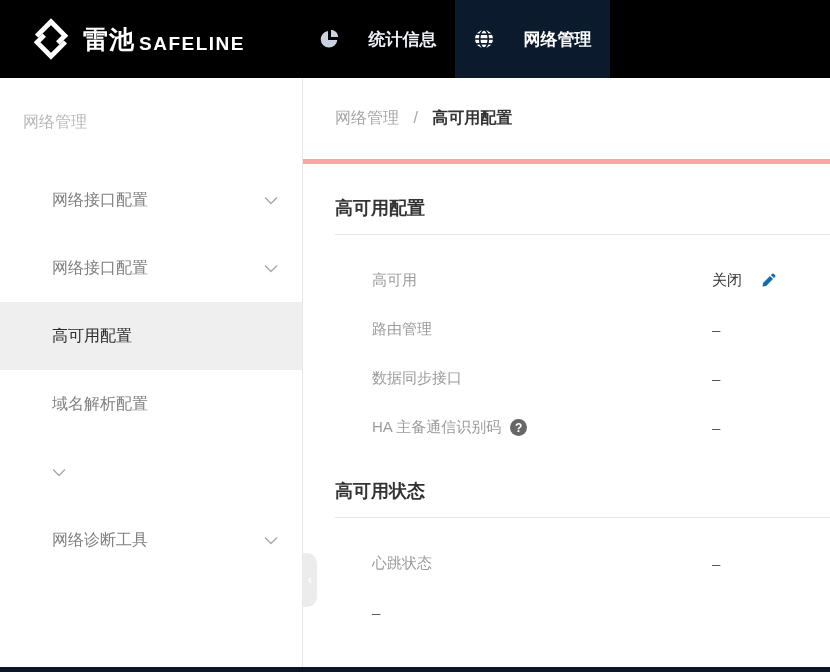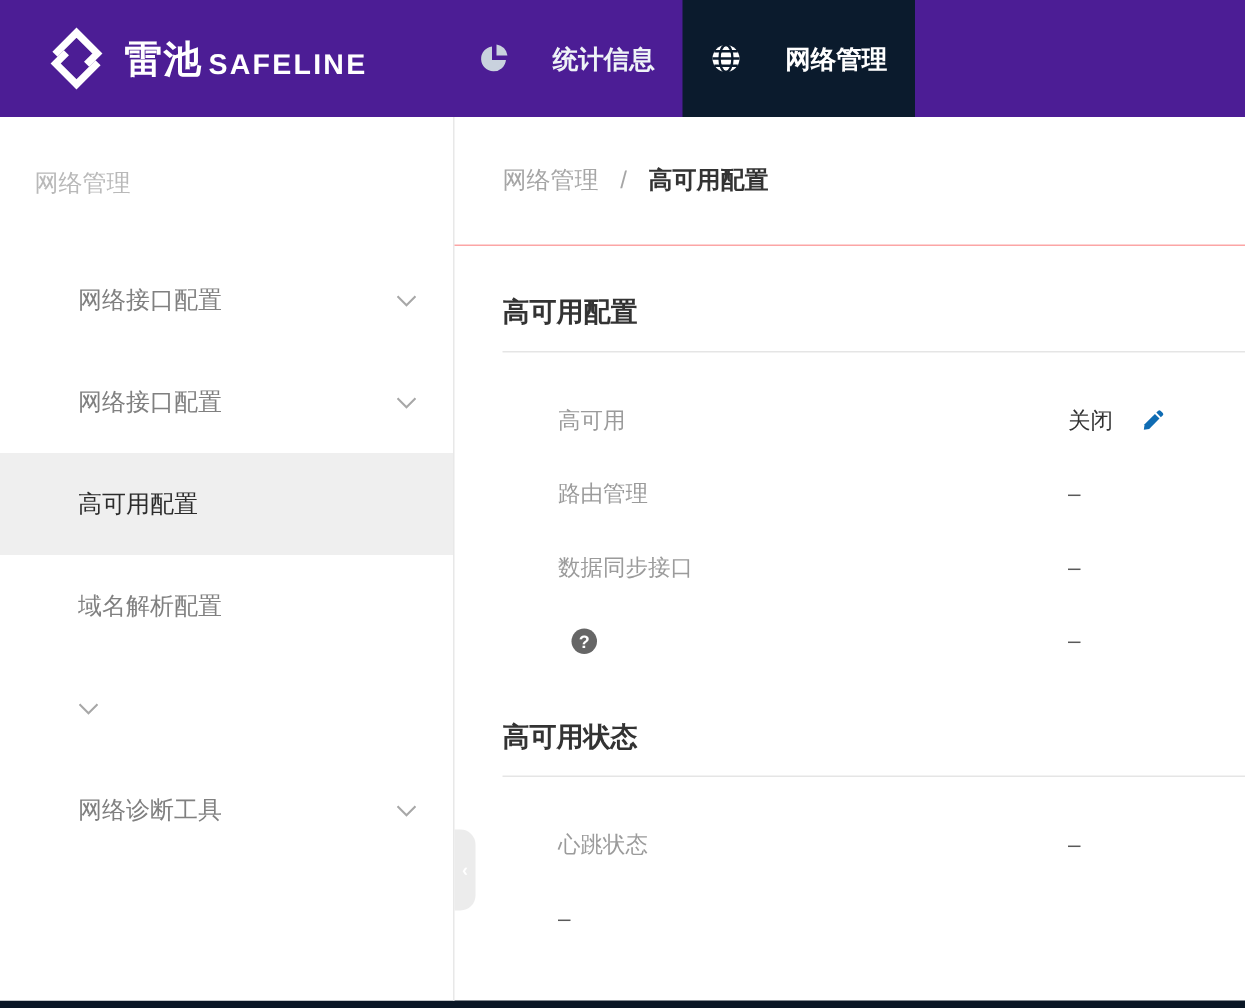--- a/index.html
+++ b/index.html
@@ -1,20 +1,20 @@
 <!DOCTYPE html>
 <html><head>
 <meta charset="utf-8">
 <style>
   * { margin:0; padding:0; box-sizing:border-box; }
   html,body { width:830px; height:672px; overflow:hidden; background:#fff;
     font-family:"Liberation Sans","DejaVu Sans",sans-serif; }
 
   
-  .topnav { height:78px; background:#4c1d95; display:flex; align-items:stretch; }
+  .topnav { height:78px; background:#000000; display:flex; align-items:stretch; }
   .brand { display:flex; align-items:center; padding-left:28px; width:300px; cursor:pointer; }
   .brand svg { width:46px; height:46px; }
   .brand-cn { color:#fff; font-size:25px; font-weight:600; margin-left:9px; letter-spacing:1px; }
   .brand-en { color:#fff; font-size:19px; font-weight:600; letter-spacing:1.5px; margin:10px 0 0 4px; }
   .nav-items { display:flex; flex:1; }
   .nav-item { width:155px; display:flex; align-items:center; justify-content:center;
     gap:30px; color:#eef2f7; font-size:17px; font-weight:600; cursor:pointer; }
   .nav-item.active { background:#0b1b2d; color:#fff; }
   .nav-item svg { width:20px; height:20px; flex:0 0 auto; }
 
@@ -28,21 +28,21 @@
     color:#808080; font-size:16px; cursor:pointer; }
   .side-item .lbl { flex:1; }
   .side-item.active { background:#efefef; color:#2b2b2b; }
   .side-item svg { width:14px; height:9px; }
 
   .collapse-handle { position:absolute; left:303px; top:475px; width:14px; height:54px;
     background:#ececec; border-radius:0 10px 10px 0; display:flex; align-items:center;
     justify-content:center; color:#fff; font-size:12px; font-weight:700; cursor:pointer; }
 
   .main { flex:1; min-width:0; }
-  .crumb-bar { height:86px; border-bottom:1px solid #fca5a5; display:flex;
+  .crumb-bar { height:86px; border-bottom:5px solid #fca5a5; display:flex;
     align-items:flex-end; padding:0 0 34px 32px; }
   .crumb-bar { align-items:center; padding:0 0 0 32px; }
   .crumb { font-size:16px; }
   .crumb .parent { color:#a6a6a6; cursor:pointer; }
   .crumb .sep { color:#a6a6a6; margin:0 10px; }
   .crumb .current { color:#333; font-weight:600; }
 
   .content { padding-left:32px; }
   .sec-title { margin-top:32px; font-size:18px; color:#333; padding-bottom:14px;
     border-bottom:1px solid #e5e5e5; }
@@ -171,20 +171,21 @@
         <div class="row">
           <span class="label">路由管理</span>
           <span class="value">–</span>
         </div>
         <div class="row">
           <span class="label">数据同步接口</span>
           <span class="value">–</span>
         </div>
         <div class="row">
           <span class="label">
+            <span>HA 主备通信识别码</span>
             <span class="help-badge">?</span>
           </span>
           <span class="value">–</span>
         </div>
       </div>
 
       <h2 class="sec-title sec-gap">高可用状态</h2>
       <div class="rows">
         <div class="row">
           <span class="label">心跳状态</span>

